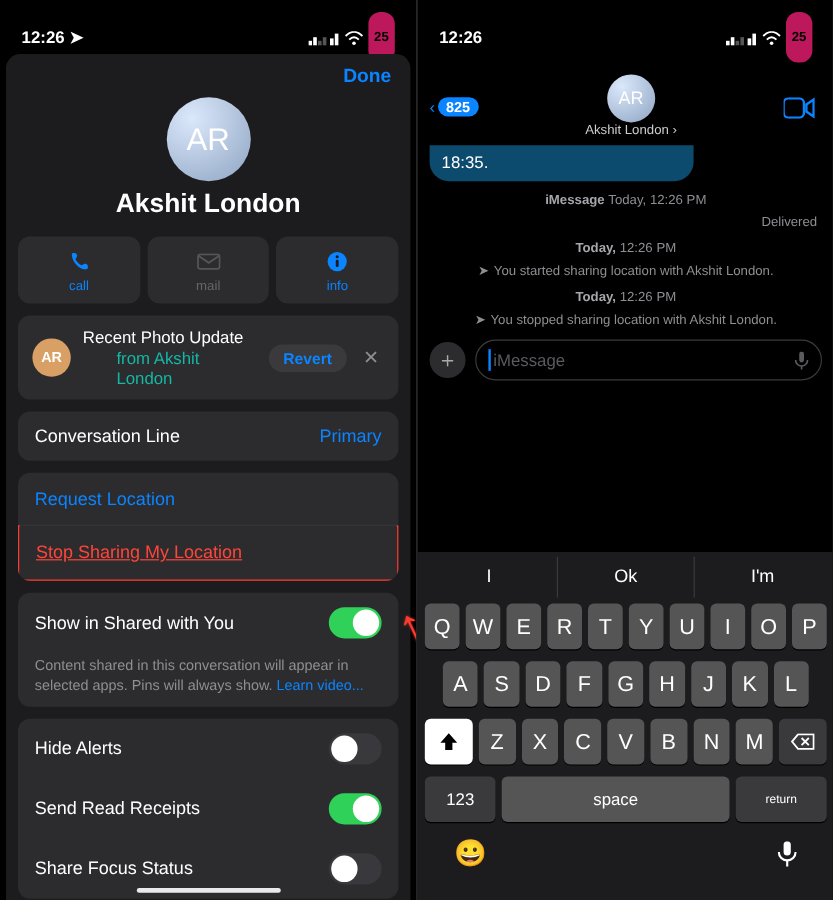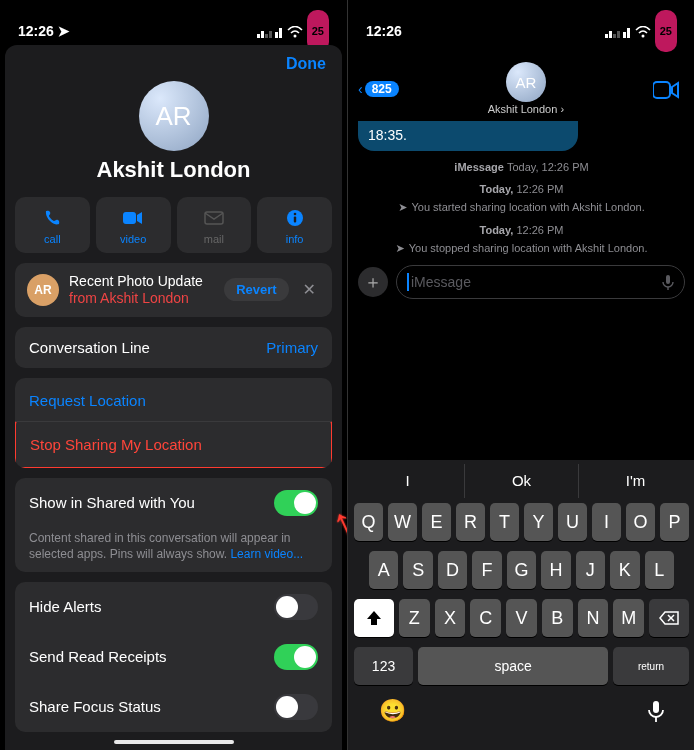--- a/index.html
+++ b/index.html
@@ -77,33 +77,33 @@
     margin: 10px; padding: 12px 14px;
     font-size: 15px;
   }
   .photo-update { display:flex; align-items:center; gap:10px; padding:10px 12px; }
   .avatar-small {
     width:32px; height:32px; border-radius:50%;
     background:#d9a066; color:#fff; font-size:12px; font-weight:600;
     display:flex; align-items:center; justify-content:center;
   }
   .photo-texts { flex:1; font-size:14px; line-height:1.2; }
-  .photo-sub { color:#ef4444; }
+  .photo-sub { color:#14b8a6;margin-left:28px; }
   .revert-pill {
     background:#3a3a3c; color:#0a84ff; border-radius:14px;
     padding:4px 12px; font-size:13px; font-weight:600;
   }
   .close-x { color:#8e8e93; font-size:16px; padding:0 4px; }
 
   .row-split { display:flex; justify-content:space-between; align-items:center; }
   .primary-val { color:#0a84ff; }
 
   .card-stack { background:#2c2c2e; border-radius:10px; margin:10px; overflow:hidden; position:relative; }
   .stack-item { padding:14px 14px; font-size:15px; }
-  .stack-item + .stack-item { border-top:1px solid #3a3a3c; }
+  .stack-item + .stack-item { border-top:1px solid #3a3a3c;text-decoration:underline; }
   .blue-link { color:#0a84ff; }
   .red-link  { color:#ff453a; }
   .highlight-box { border:3px solid #ff3b30; border-radius:4px; margin:-2px; }
 
   .toggle-row { display:flex; justify-content:space-between; align-items:center; padding:12px 14px; font-size:15px; }
   .help-text { font-size:12px; color:#8e8e93; padding: 2px 14px 10px; line-height:1.35; }
   .learn-link { color:#0a84ff; }
 
   .switch {
     width:44px; height:26px; border-radius:13px; position:relative;
@@ -251,29 +251,20 @@
 
     <div class="action-row">
       <div class="action-btn">
         <span class="ic blue">
           <svg class="inline" width="18" height="18">
               <path d="M3 2 C3 2 6 1 7 3 C8 5 6 6 6 7 C6 8 10 12 11 12 C12 12 13 10 15 11 C17 12 16 15 16 15 C16 15 12 17 7 12 C2 7 3 2 3 2 Z" fill="#0a84ff"></path>
             </svg>
         </span>
         <div class="lbl">call</div>
       </div>
-      <div class="action-btn">
-        <span class="ic blue">
-          <svg class="inline" width="20" height="14">
-              <rect x="0" y="1" width="13" height="12" rx="3" fill="#0a84ff"></rect>
-              <path d="M14 4 L19 1 L19 13 L14 10 Z" fill="#0a84ff"></path>
-            </svg>
-        </span>
-        <div class="lbl">video</div>
-      </div>
       <div class="action-btn disabled">
         <span class="ic grey">
           <svg class="inline" width="20" height="14">
               <rect x="1" y="1" width="18" height="12" rx="2" fill="none" stroke="#555" stroke-width="1.5"></rect>
               <path d="M1 2 L10 8 L19 2" stroke="#555" stroke-width="1.5" fill="none"></path>
             </svg>
         </span>
         <div class="lbl">mail</div>
       </div>
       <div class="action-btn">
@@ -398,20 +389,21 @@
     </div>
   </div>
 
   <div class="msg-area">
     <div class="msg-stub">18:35.</div>
 
     <div class="ts-center">
       <b>iMessage</b>&nbsp;<span>Today, 12:26 PM</span>
     </div>
 
+    <div class="delivered">Delivered</div>
 
     <div class="ts-center"><b>Today,</b>&nbsp;12:26 PM</div>
     <div class="sys-line"><span class="arr">➤</span><span>You started sharing location with Akshit London.</span></div>
 
     <div class="ts-center"><b>Today,</b>&nbsp;12:26 PM</div>
     <div class="sys-line"><span class="arr">➤</span><span>You stopped sharing location with Akshit London.</span></div>
   </div>
 
   <div class="compose-row">
     <div class="plus-btn">＋</div>

